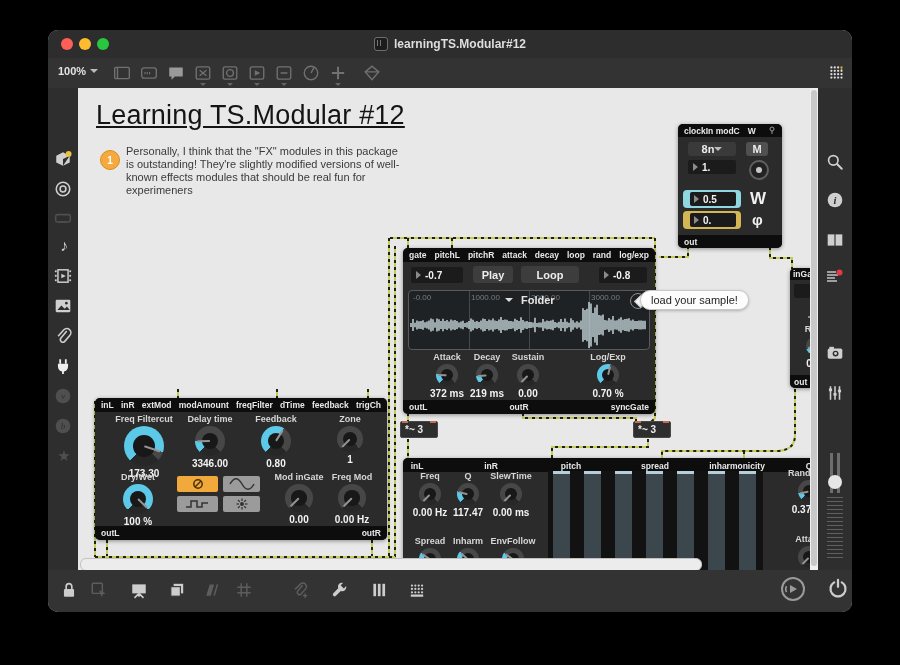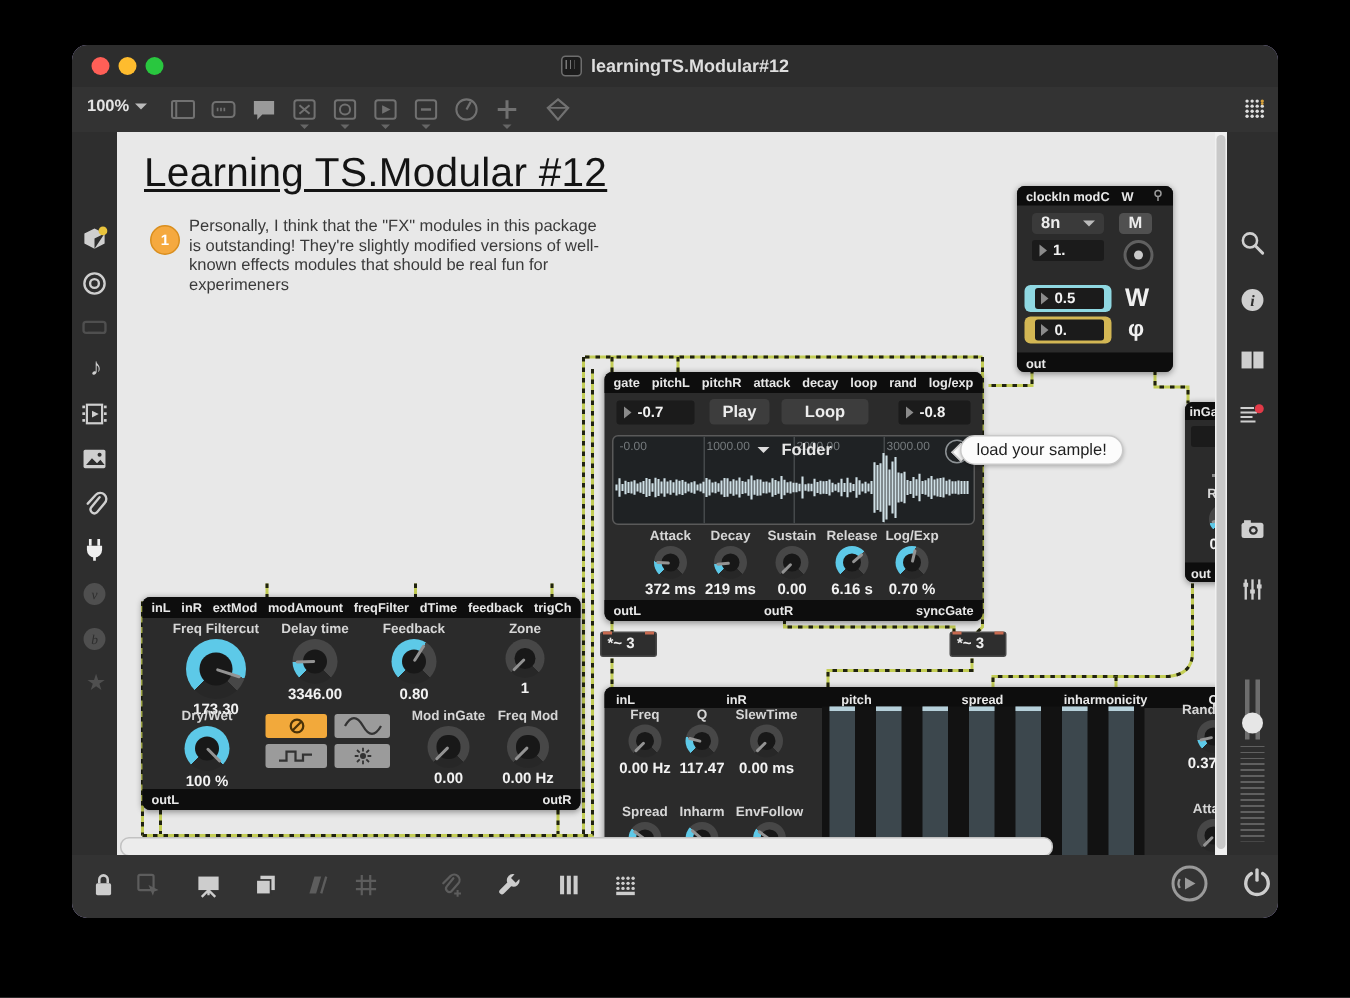--- a/index.html
+++ b/index.html
@@ -375,21 +375,21 @@
 
     <div class="module" style="left:600px;top:36px;width:104px;height:124px">
       <div class="mbar top" style="height:13px;justify-content:flex-start;gap:8px">
         <span>clockIn modC</span>
         <span>W</span>
         <span style="margin-left:auto"><svg viewBox="0 0 8 8" width="8" height="8">
                 <circle cx="4" cy="3" r="2" fill="none" stroke="#9a9a9a" stroke-width="1"></circle>
                 <line x1="4" y1="5" x2="4" y2="8" stroke="#9a9a9a" stroke-width="1"></line>
               </svg></span>
       </div>
-      <div class="mbtn" style="left:10px;top:18px;width:48px;height:14px;background:#3a3a3a;justify-content:space-between;padding:0 6px;box-sizing:border-box">
+      <div class="mbtn" style="left:10px;top:18px;width:48px;height:14px;background:#3a3a3a;padding:0 6px;box-sizing:border-box">
         <span>8n</span>
             <span class="caret"></span>
       </div>
       <div class="mbtn" style="left:68px;top:18px;width:22px;height:14px;background:#505050">
             <span>M</span>
           </div>
       <div class="numbox" style="left:10px;top:36px;width:48px;height:14px;box-sizing:border-box">
             <span class="tri"></span>
             <span>1.</span>
           </div>
@@ -476,29 +476,20 @@
             <div class="kval">219 ms</div>
           </div>
       <div class="kwrap" style="left:125px;top:104px">
             <div class="klab">Sustain</div>
             <div class="kb" style="height: 22px; width: 22px; --a: 0deg; --r: -135deg;">
               <div class="ring"></div>
               <div class="hole"></div>
               <div class="tick"></div>
             </div>
             <div class="kval">0.00</div>
-          </div>
-      <div class="kwrap" style="left:165px;top:104px">
-            <div class="klab">Release</div>
-            <div class="kb" style="height: 22px; width: 22px; --a: 183.60000000000002deg; --r: 48.60000000000002deg;">
-              <div class="ring"></div>
-              <div class="hole"></div>
-              <div class="tick"></div>
-            </div>
-            <div class="kval">6.16 s</div>
           </div>
       <div class="kwrap" style="left:205px;top:104px">
             <div class="klab">Log/Exp</div>
             <div class="kb" style="height: 22px; width: 22px; --a: 148.5deg; --r: 13.5deg;">
               <div class="ring"></div>
               <div class="hole"></div>
               <div class="tick"></div>
             </div>
             <div class="kval">0.70 %</div>
           </div>

